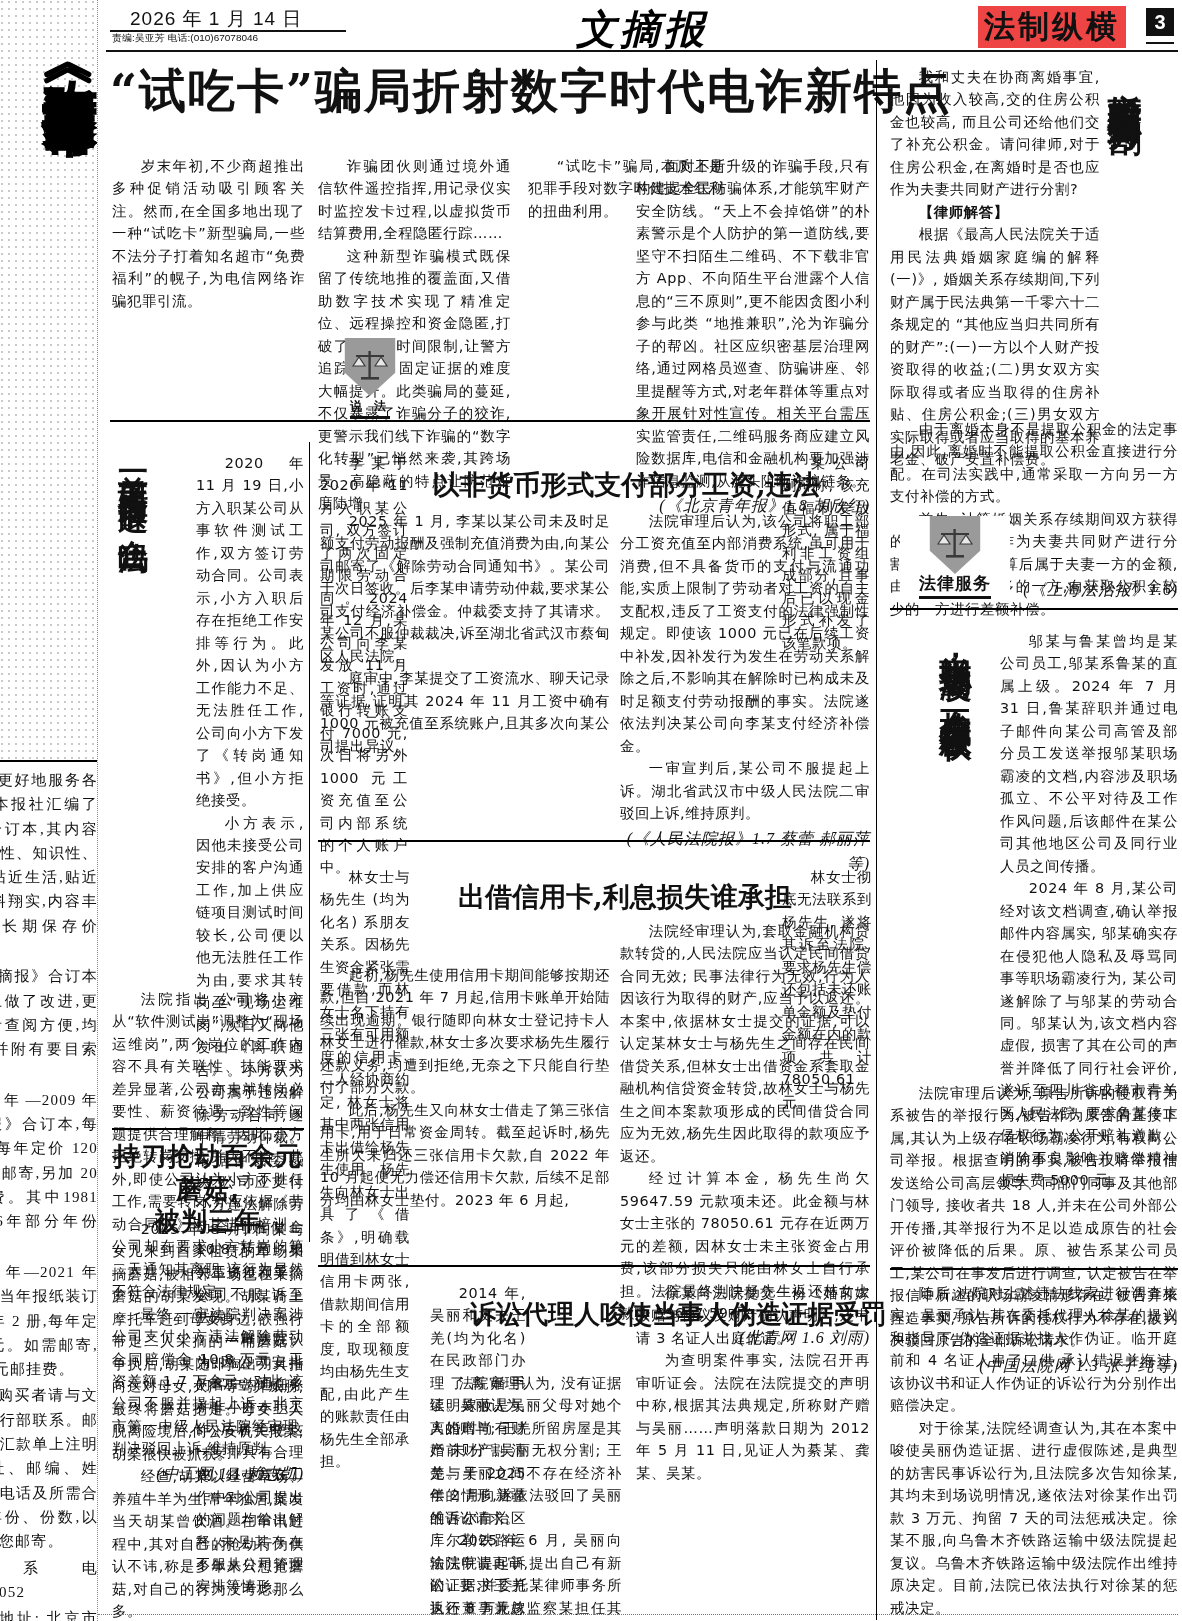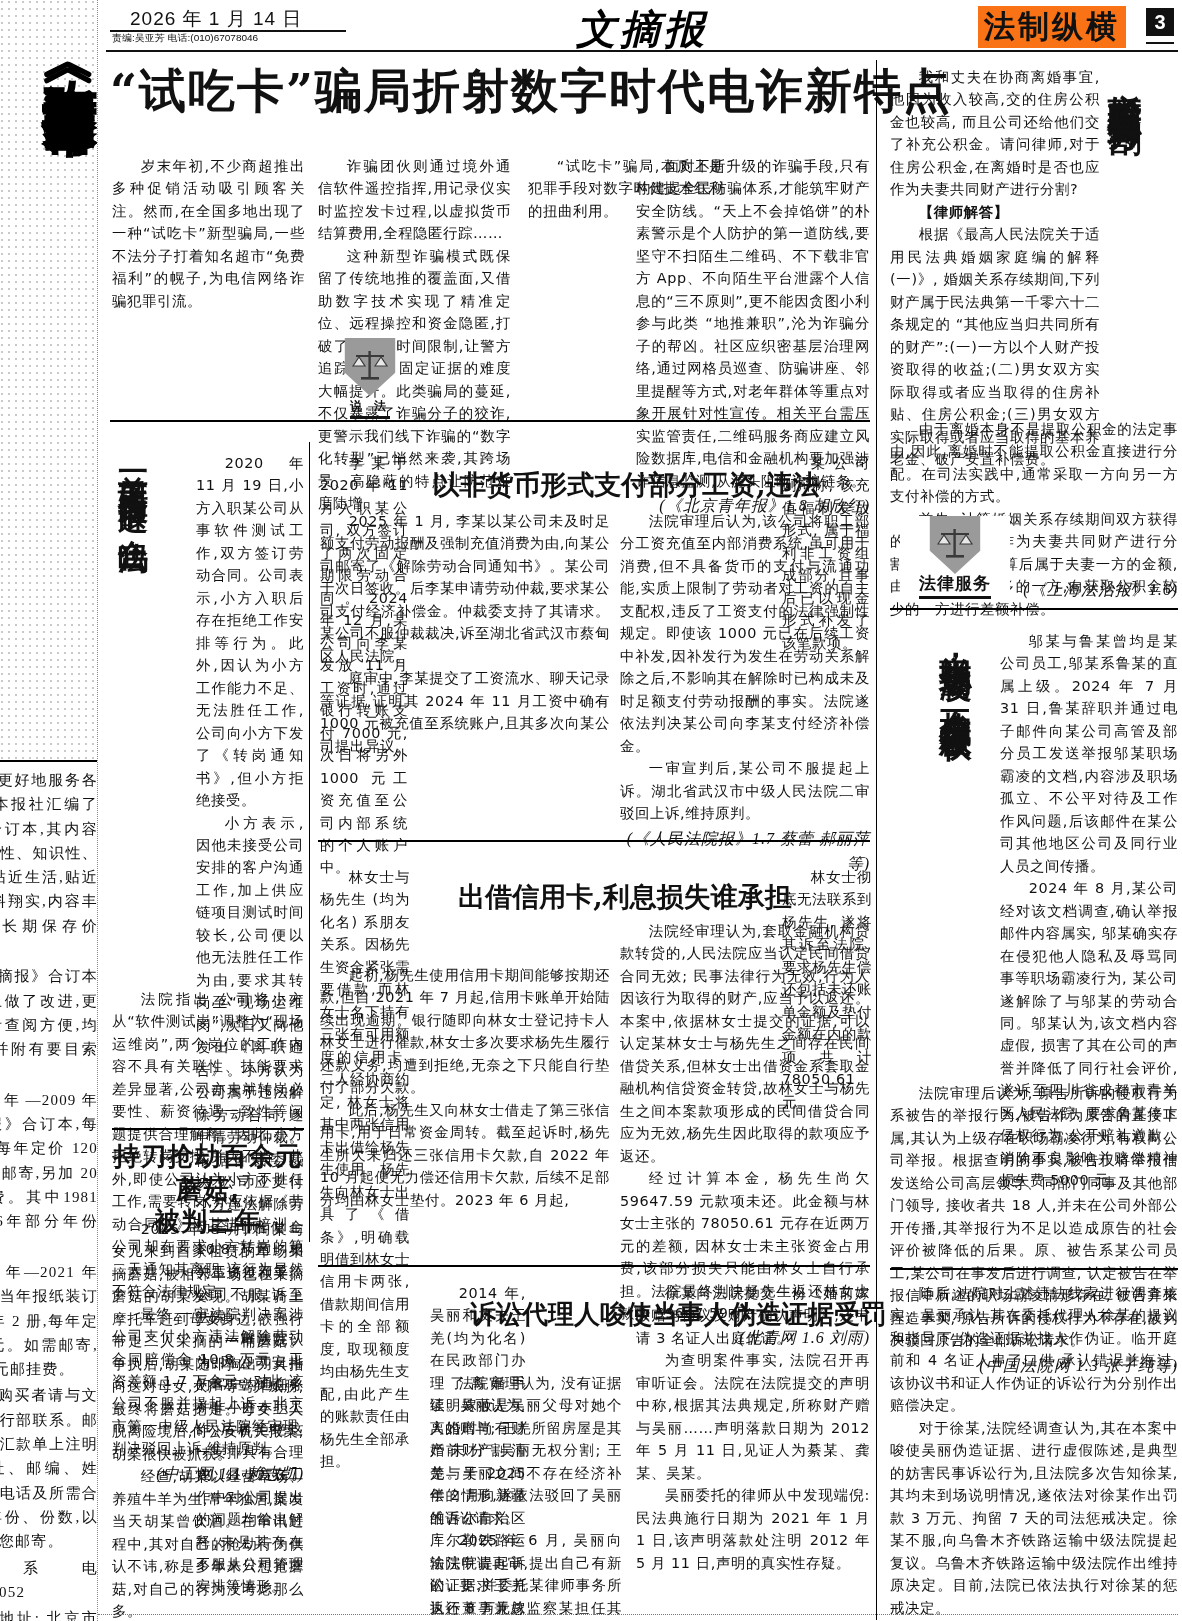--- a/index.html
+++ b/index.html
@@ -58,21 +58,21 @@
   .mh-logo{
     position:absolute;left:0;right:0;top:-2px;text-align:center;
     font-family:"DejaVu Serif","Liberation Serif",serif;
     font-weight:bold;font-style:italic;font-size:40px;letter-spacing:4px;
     color:#000;
   }
   .mh-section{
     position:absolute;right:52px;top:2px;
     font-family:"DejaVu Sans","Liberation Sans",sans-serif;
     font-weight:bold;font-size:31px;letter-spacing:3px;
-    background:#f97316;padding:0 6px;
+    background:#ef4444;padding:0 6px;
   }
   .mh-pageno{
     position:absolute;right:4px;top:4px;width:28px;height:28px;
     background:#111;color:#fff;font-weight:bold;font-size:20px;
     font-family:"Liberation Sans","DejaVu Sans",sans-serif;
     display:flex;align-items:center;justify-content:center;
   }
   .mh-under{
     position:absolute;right:4px;top:38px;width:28px;border-top:2px solid #111;
   }
@@ -280,21 +280,20 @@
   <div class="txt" style="position:absolute;left:430px;top:1282px;width:96px;">
     <p>2014 年,吴丽和丈夫王羌(均为化名)在民政部门办理了离婚手续。吴丽认为,离婚时尚有财产未分割清楚。于 2025 年 2 月向新疆维吾尔自治区库尔勒铁路运输法院提起诉讼, 要求王羌返还 8 万元嫁妆、分割售房款、支付 1.5 万元精神补偿金。</p>
   </div>
   <div class="txt" style="position:absolute;left:430px;top:1372px;width:192px;">
     <p>法院审理认为, 没有证据证明嫁妆是吴丽父母对她个人的赠与; 王羌所留房屋是其婚前财产,吴丽无权分割; 王羌与吴丽之间不存在经济补偿的情形,遂依法驳回了吴丽的诉讼请求。</p>
     <p>2025 年 6 月, 吴丽向法院申请再审,提出自己有新的证据,并委托某律师事务所执行董事兼总监察某担任其特别授权的委托代理人 (公民代理)。</p>
   </div>
   <div class="txt" style="position:absolute;left:636px;top:1282px;width:234px;">
     <p>徐某向法院提交一份《婚前嫁妆赠与协议及财产确认声明》,还申请 3 名证人出庭作证。</p>
     <p>为查明案件事实, 法院召开再审听证会。法院在法院提交的声明中称,根据其法典规定,所称财产赠与吴丽……声明落款日期为 2012 年 5 月 11 日,见证人为綦某、龚某、吴某。</p>
-    <p>吴丽委托的律师从中发现端倪:民法典施行日期为 2021 年 1 月 1 日,该声明落款处注明 2012 年 5 月 11 日,声明的真实性存疑。</p>
   </div>
 
   <div class="vrule" style="left:876px;top:60px;height:1560px;"></div>
 
   <div class="vtitle" style="position:absolute;left:1108px;top:66px;height:420px;font-size:34px;">离婚时公积金如何分割</div>
 
   <div class="txt" style="position:absolute;left:890px;top:66px;width:210px;">
     <p>我和丈夫在协商离婚事宜,他因为收入较高,交的住房公积金也较高, 而且公司还给他们交了补充公积金。请问律师,对于住房公积金,在离婚时是否也应作为夫妻共同财产进行分割?</p>
     <p style="text-indent:2em;font-weight:bold;">【律师解答】</p>
     <p>根据《最高人民法院关于适用民法典婚姻家庭编的解释(一)》, 婚姻关系存续期间,下列财产属于民法典第一千零六十二条规定的 “其他应当归共同所有的财产”:(一)一方以个人财产投资取得的收益;(二)男女双方实际取得或者应当取得的住房补贴、住房公积金;(三)男女双方实际取得或者应当取得的基本养老金、破产安置补偿费。</p>

